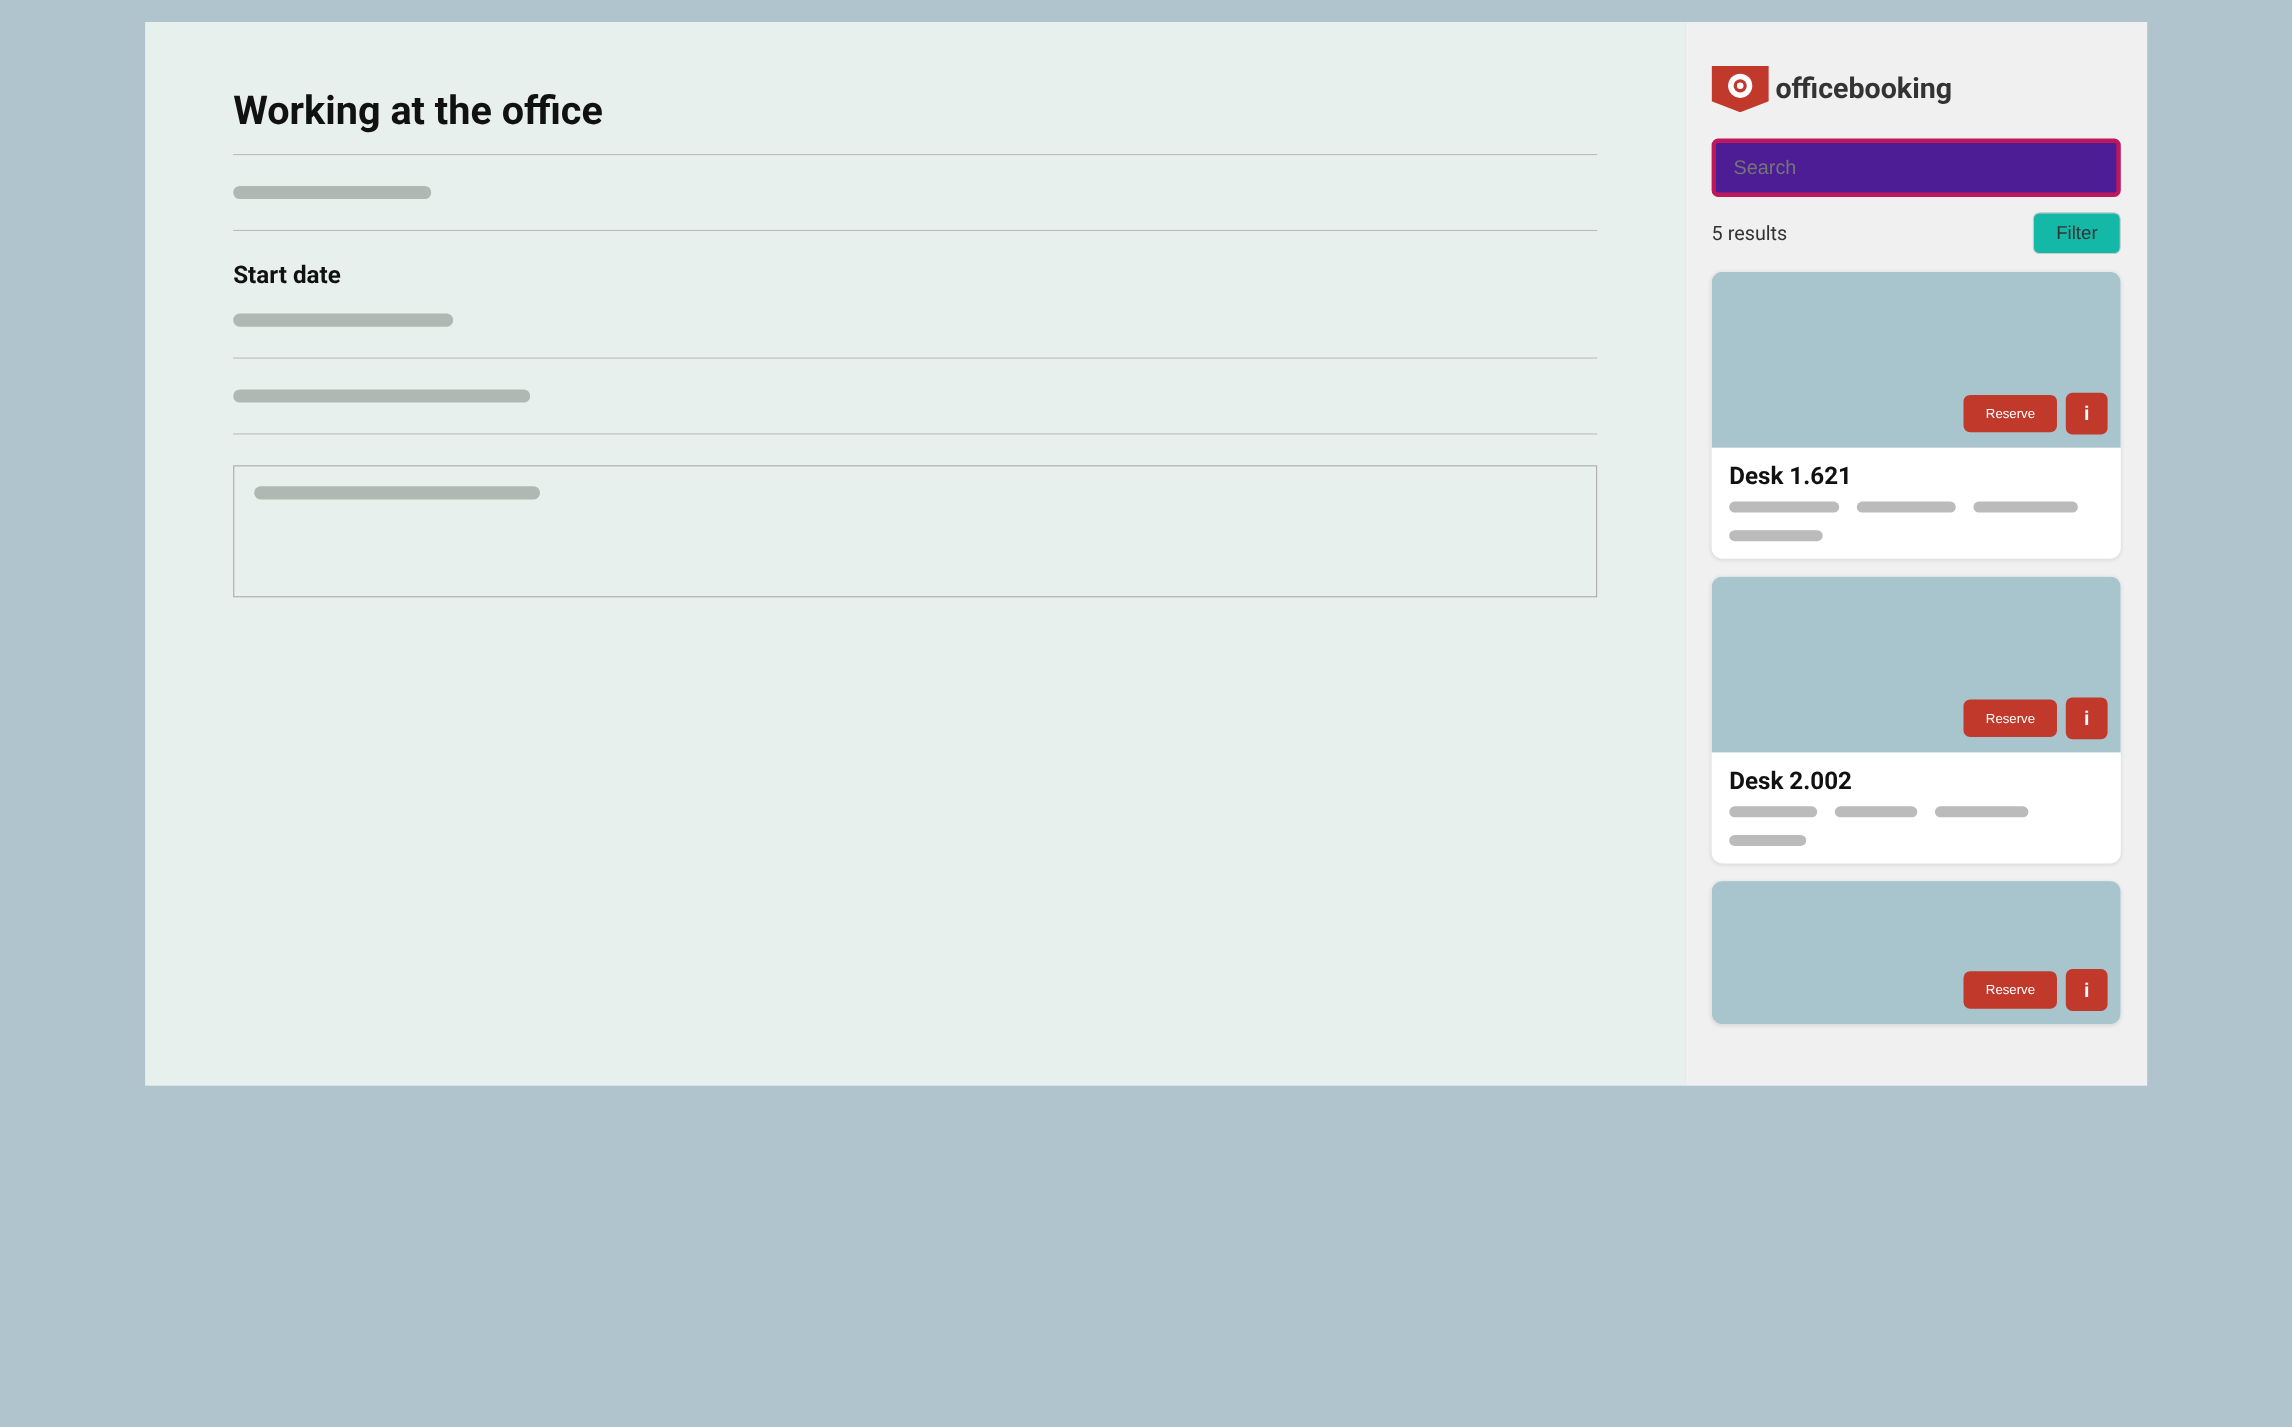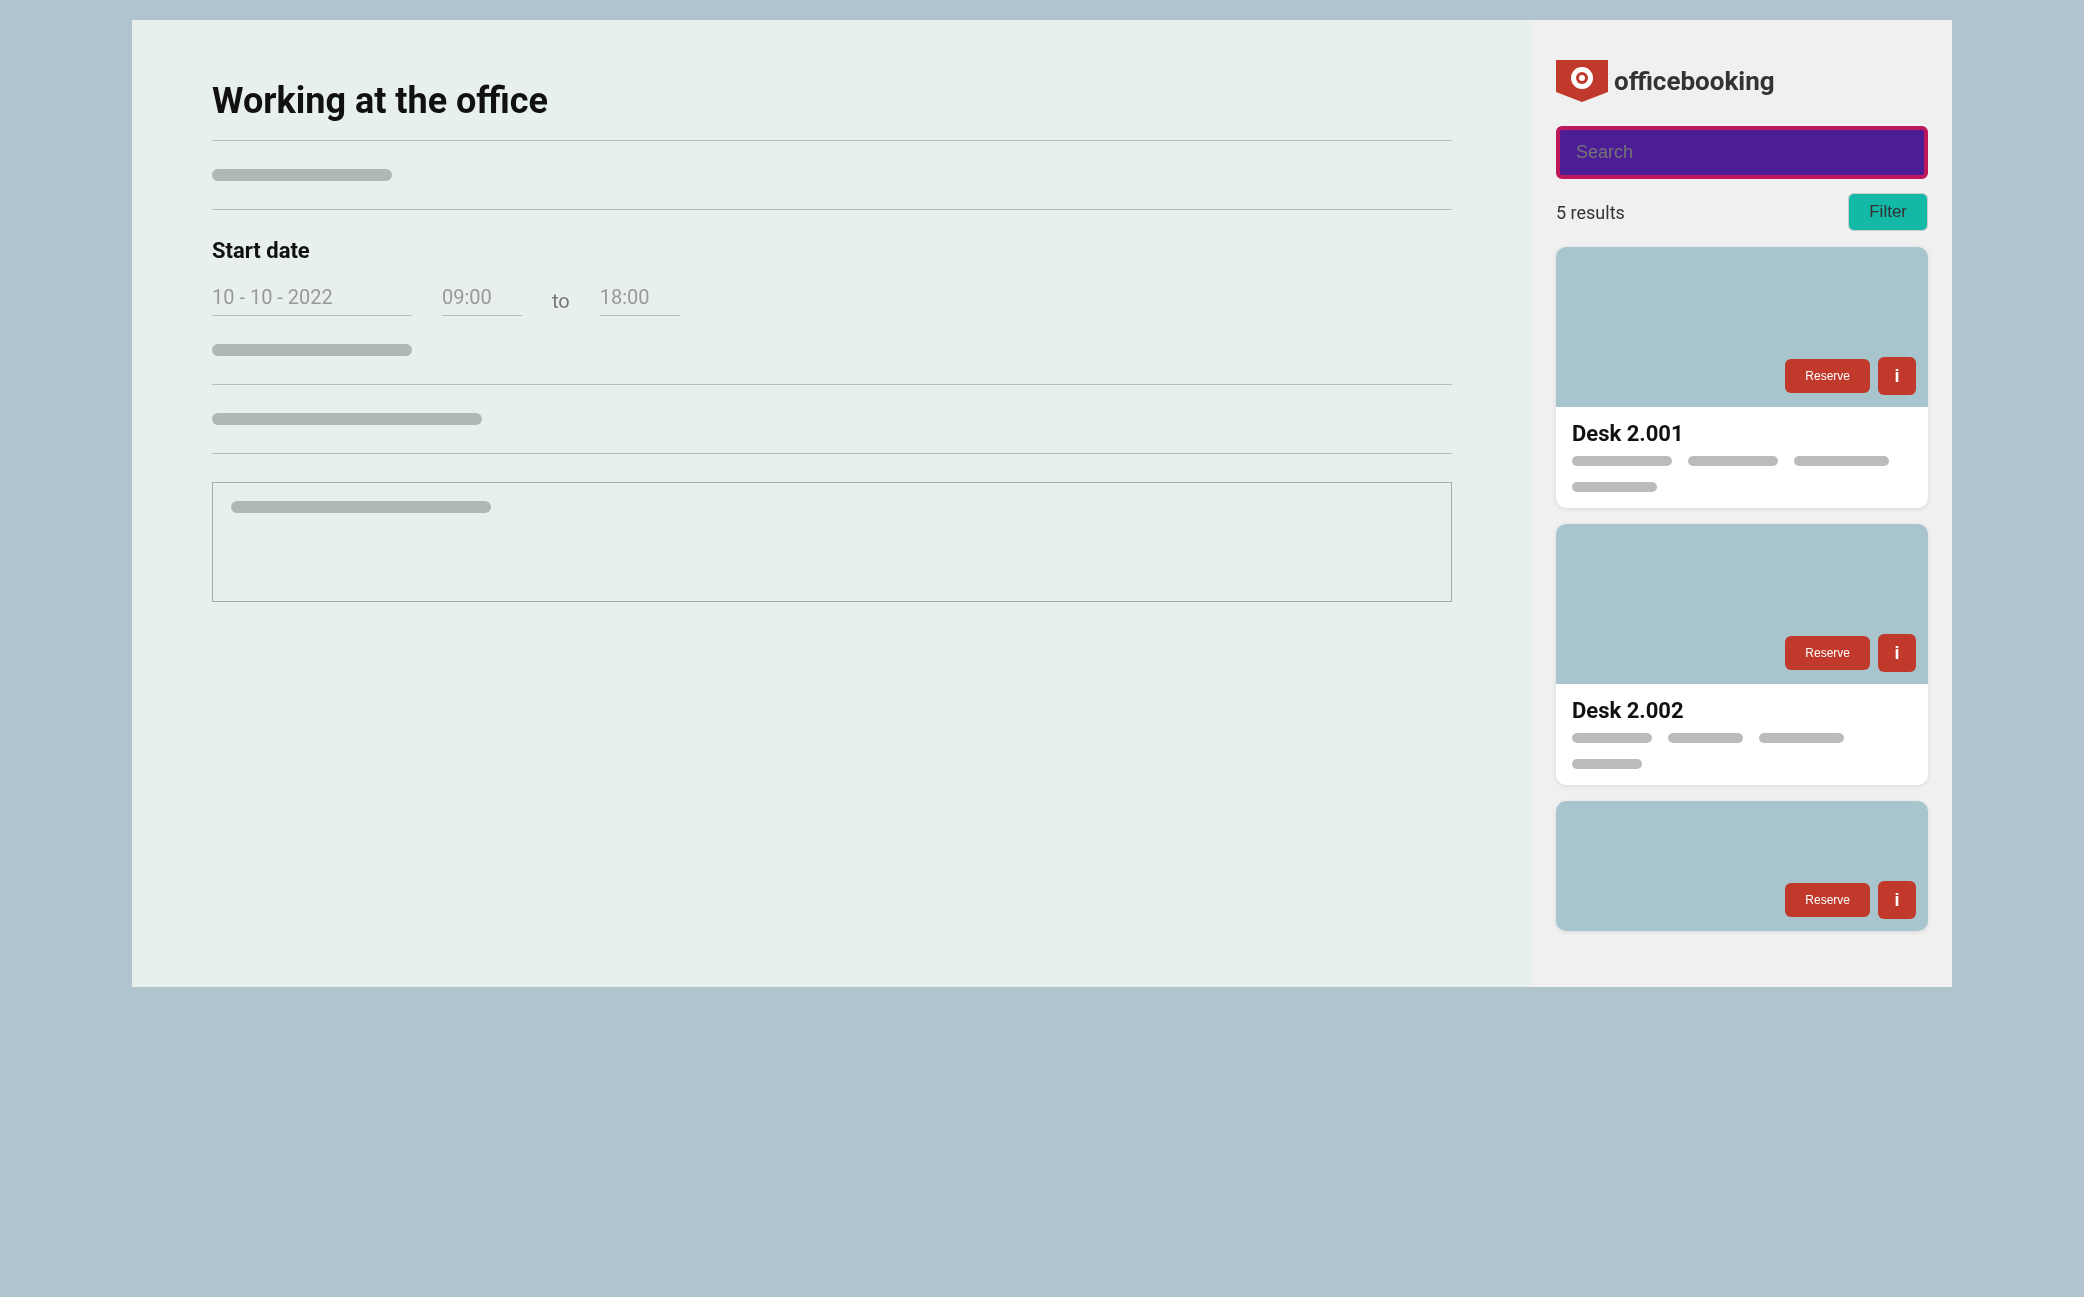--- a/index.html
+++ b/index.html
@@ -218,26 +218,20 @@
 <div class="outer-container">
 
   <div class="left-panel">
     <h1 class="page-title">Working at the office</h1>
     <hr class="divider">
     <div class="placeholder-bar" style="width:180px;"></div>
     <hr class="divider">
 
     <div class="section-label">Start date</div>
 
-    <div class="date-row">
-      <div class="date-field">10 - 10 - 2022</div>
-      <div class="time-field">09:00</div>
-      <div class="to-text">to</div>
-      <div class="time-field">18:00</div>
-    </div>
 
     <div class="placeholder-bar" style="width:200px;"></div>
     <hr class="divider">
     <div class="placeholder-bar" style="width:270px;"></div>
     <hr class="divider">
 
     <div class="textarea-box">
       <div class="textarea-placeholder"></div>
     </div>
   </div>
@@ -265,21 +259,21 @@
 
     
     <div class="desk-card">
       <div class="desk-card-image">
         <div class="card-btn-row">
           <button class="btn-reserve">Reserve</button>
           <button class="btn-info">i</button>
         </div>
       </div>
       <div class="desk-card-body">
-        <div class="desk-name">Desk 2.001</div>
+        <div class="desk-name">Desk 1.621</div>
         <div class="desk-meta">
           <div class="meta-bar" style="width:100px;"></div>
           <div class="meta-bar" style="width:90px;"></div>
           <div class="meta-bar" style="width:95px;"></div>
           <div class="meta-bar" style="width:85px;"></div>
         </div>
       </div>
     </div>
 
     

